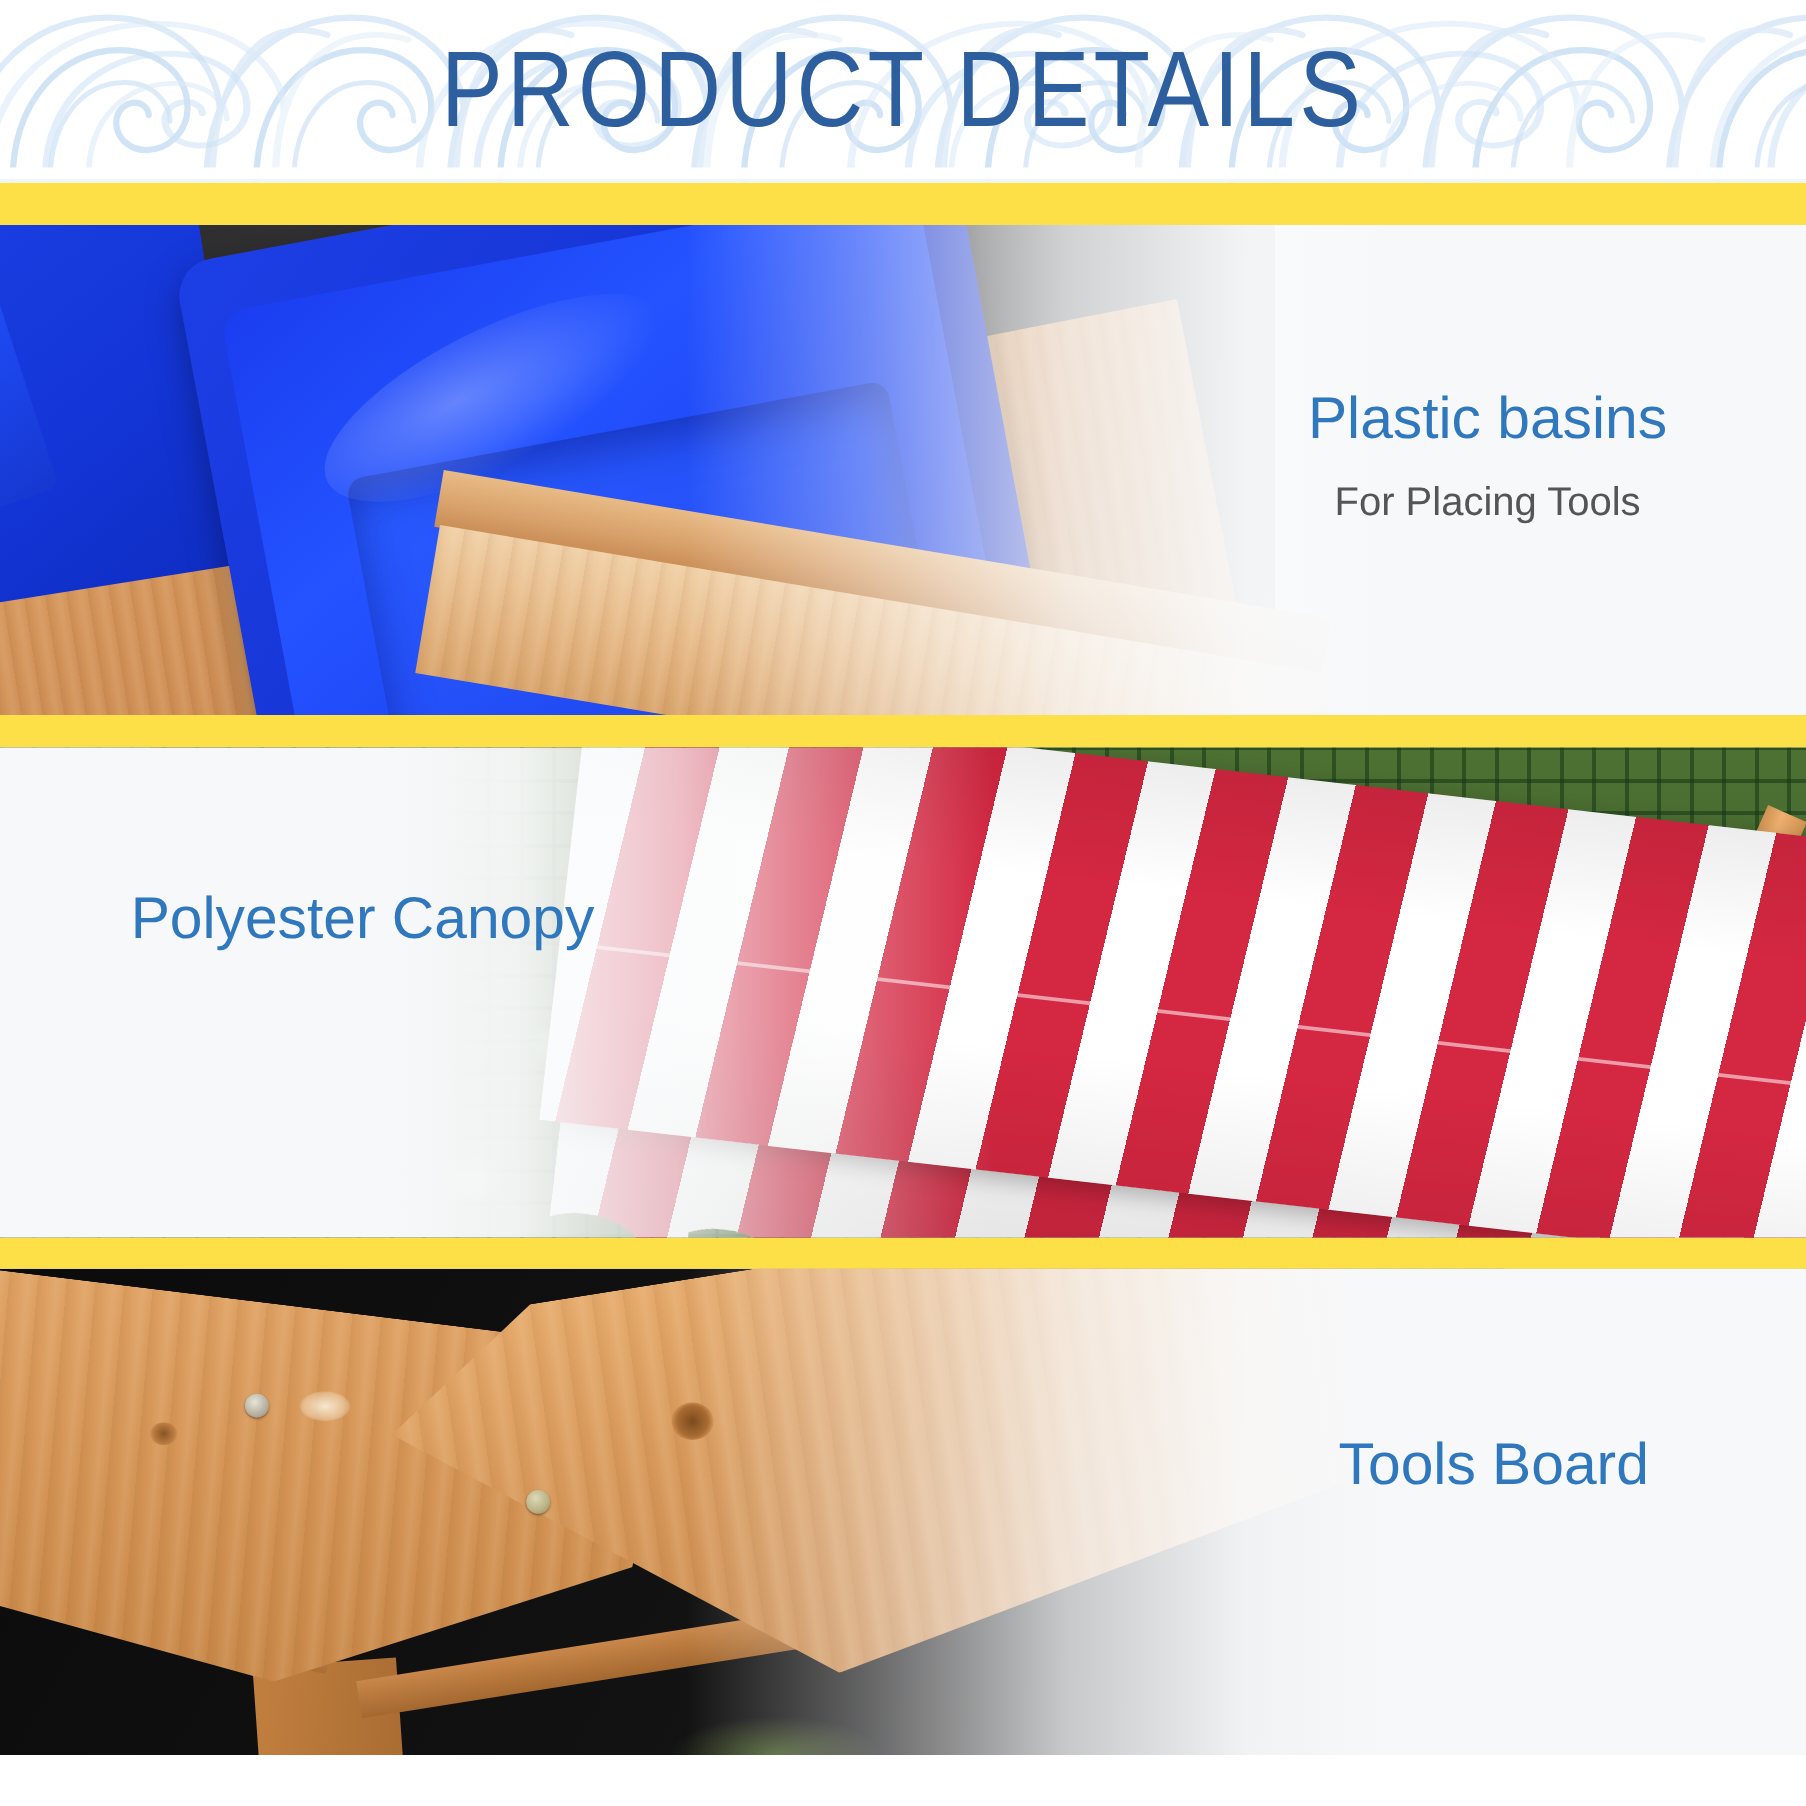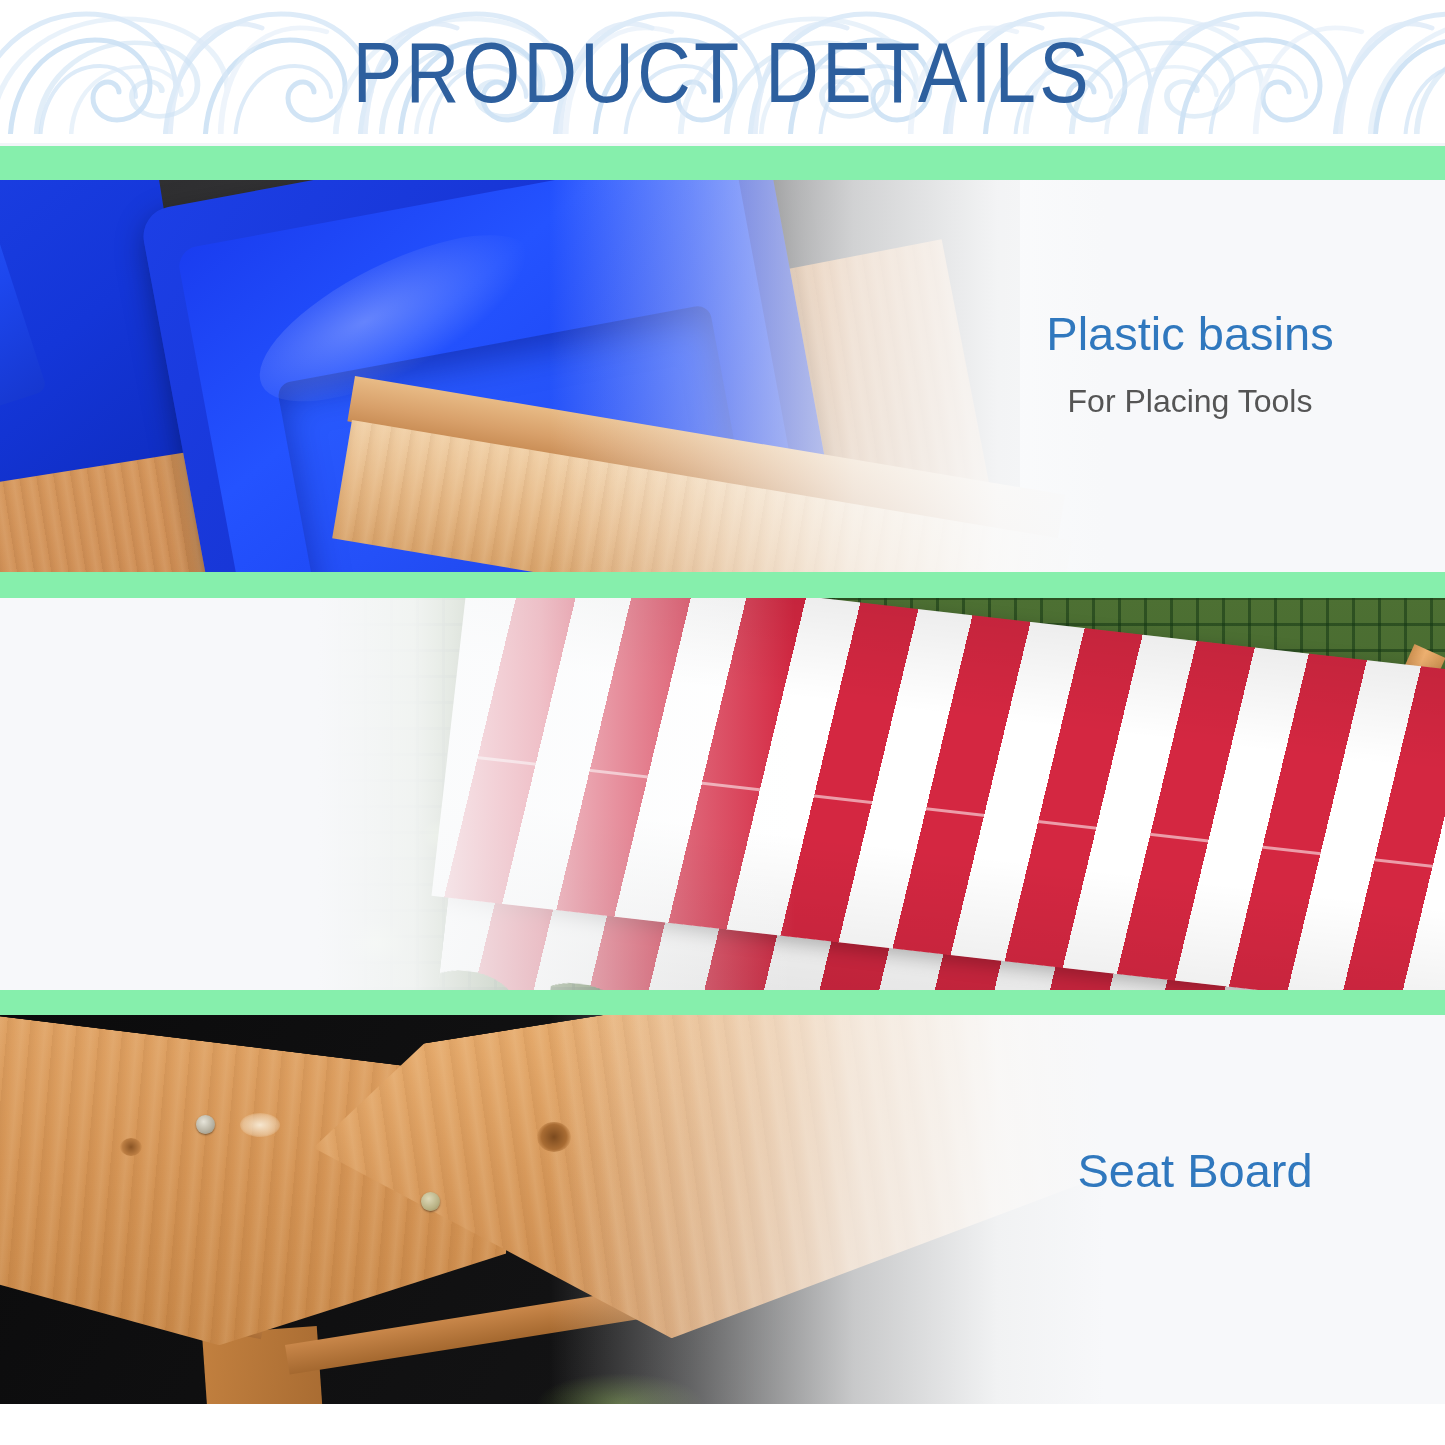--- a/index.html
+++ b/index.html
@@ -1,18 +1,18 @@
 <!DOCTYPE html>
 <html><head>
 <meta charset="utf-8">
 <style>
   html,body{margin:0;padding:0;background:#ffffff;}
   body{width:1445px;height:1445px;font-family:"Liberation Sans",sans-serif;-webkit-font-smoothing:antialiased;}
 
-  #page{position:relative;width:1445px;height:1445px;background:#86efac;overflow:hidden;}
+  #page{position:relative;width:1445px;height:1445px;background:#fde047;overflow:hidden;}
 
   
   #header{position:absolute;left:0;top:0;width:1445px;height:146px;background:#ffffff;overflow:hidden;}
   #header-pattern{position:absolute;inset:0;}
   #header-title{
     position:absolute;left:0;top:20px;width:1445px;height:104px;
     display:flex;align-items:center;justify-content:center;
     font-family:"Liberation Sans",sans-serif;
     font-size:86px;line-height:1;font-weight:400;letter-spacing:4px;
     color:#2d5f9e;transform:scaleX(0.86);transform-origin:50% 50%;
@@ -264,20 +264,21 @@
       <div id="p2-awning">
         <div id="p2-awning-shade"></div>
         <div id="p2-awning-seam"></div>
       </div>
       <div class="veil-left"></div>
       <div id="p2-leftfade"></div>
     </div>
   </div>
 
   <div class="caption" id="cap-2">
+    <div class="cap-title">Polyester Canopy</div>
   </div>
 
   <div class="panel" id="panel-3">
     <div class="scene">
       <div id="p3-dark"></div>
       <div id="p3-grass"></div>
       <div id="p3-leg"></div>
       <div id="p3-edge-l"></div>
       <div id="p3-edge-r"></div>
       <div id="p3-board-l"></div>
@@ -287,17 +288,17 @@
 
   </div>
 
   <div id="p3-knot-1"></div>
   <div id="p3-chip"></div>
   <div id="p3-screw-1"></div>
   <div id="p3-knot-2"></div>
   <div id="p3-screw-2"></div>
 
   <div class="caption" id="cap-3">
-    <div class="cap-title">Seat Board</div>
+    <div class="cap-title">Tools Board</div>
   </div>
 
   <div id="footer-white"></div>
 </div>
 
 </body></html>

